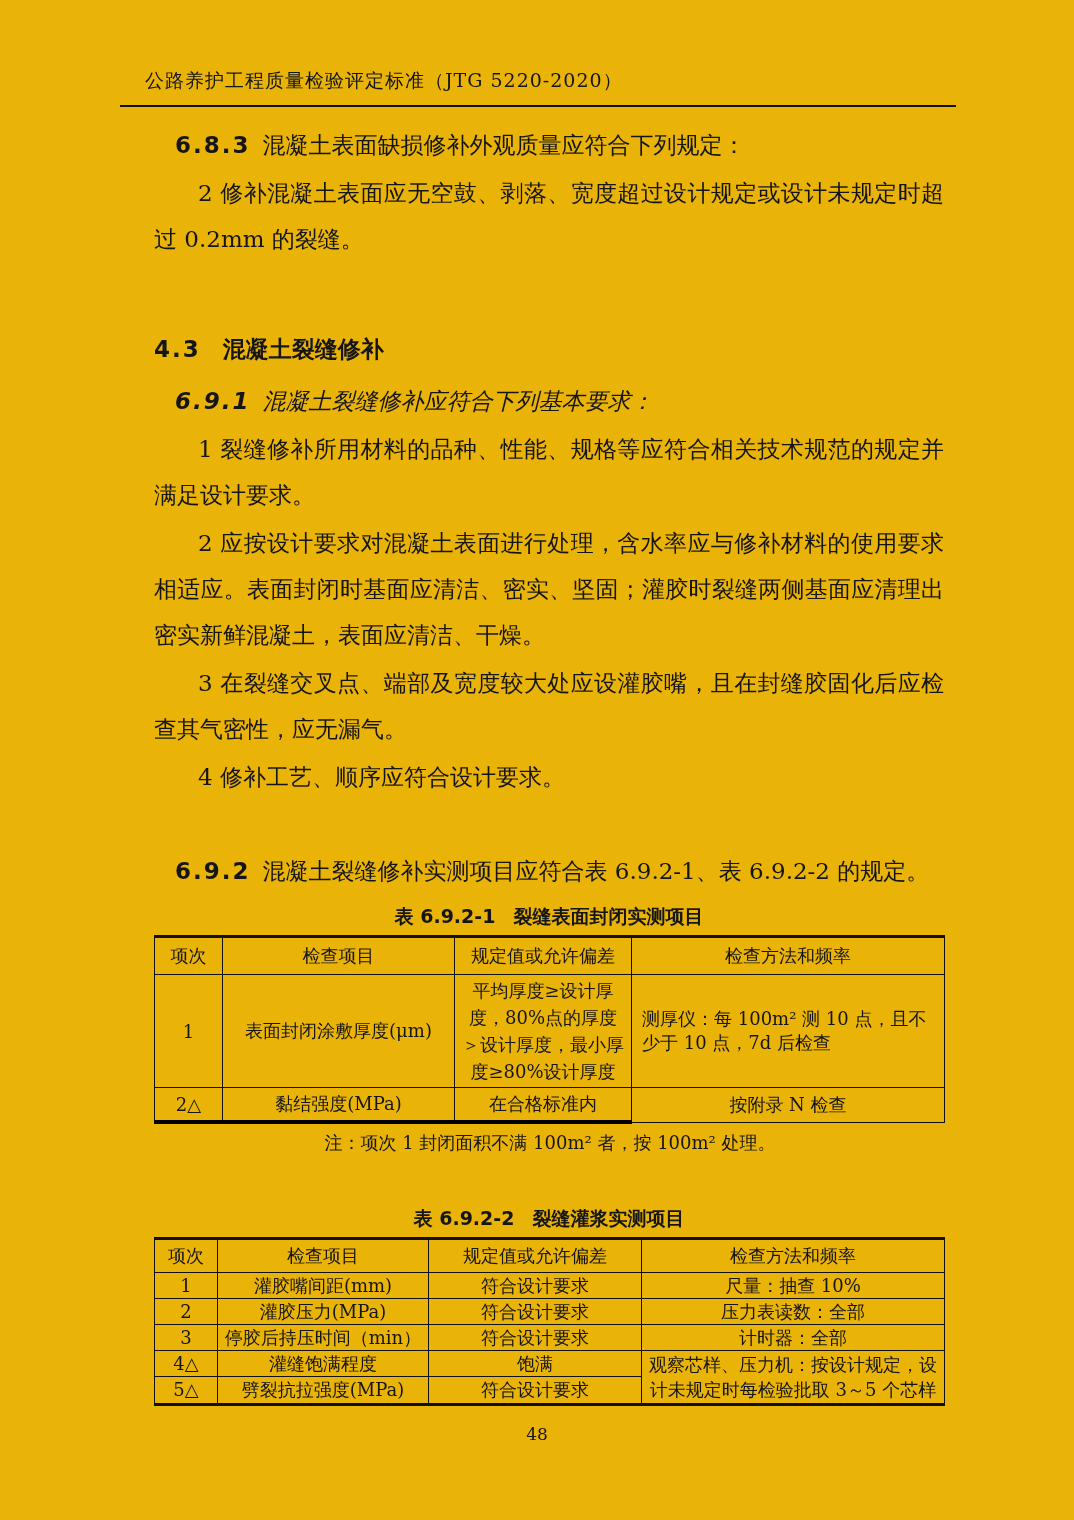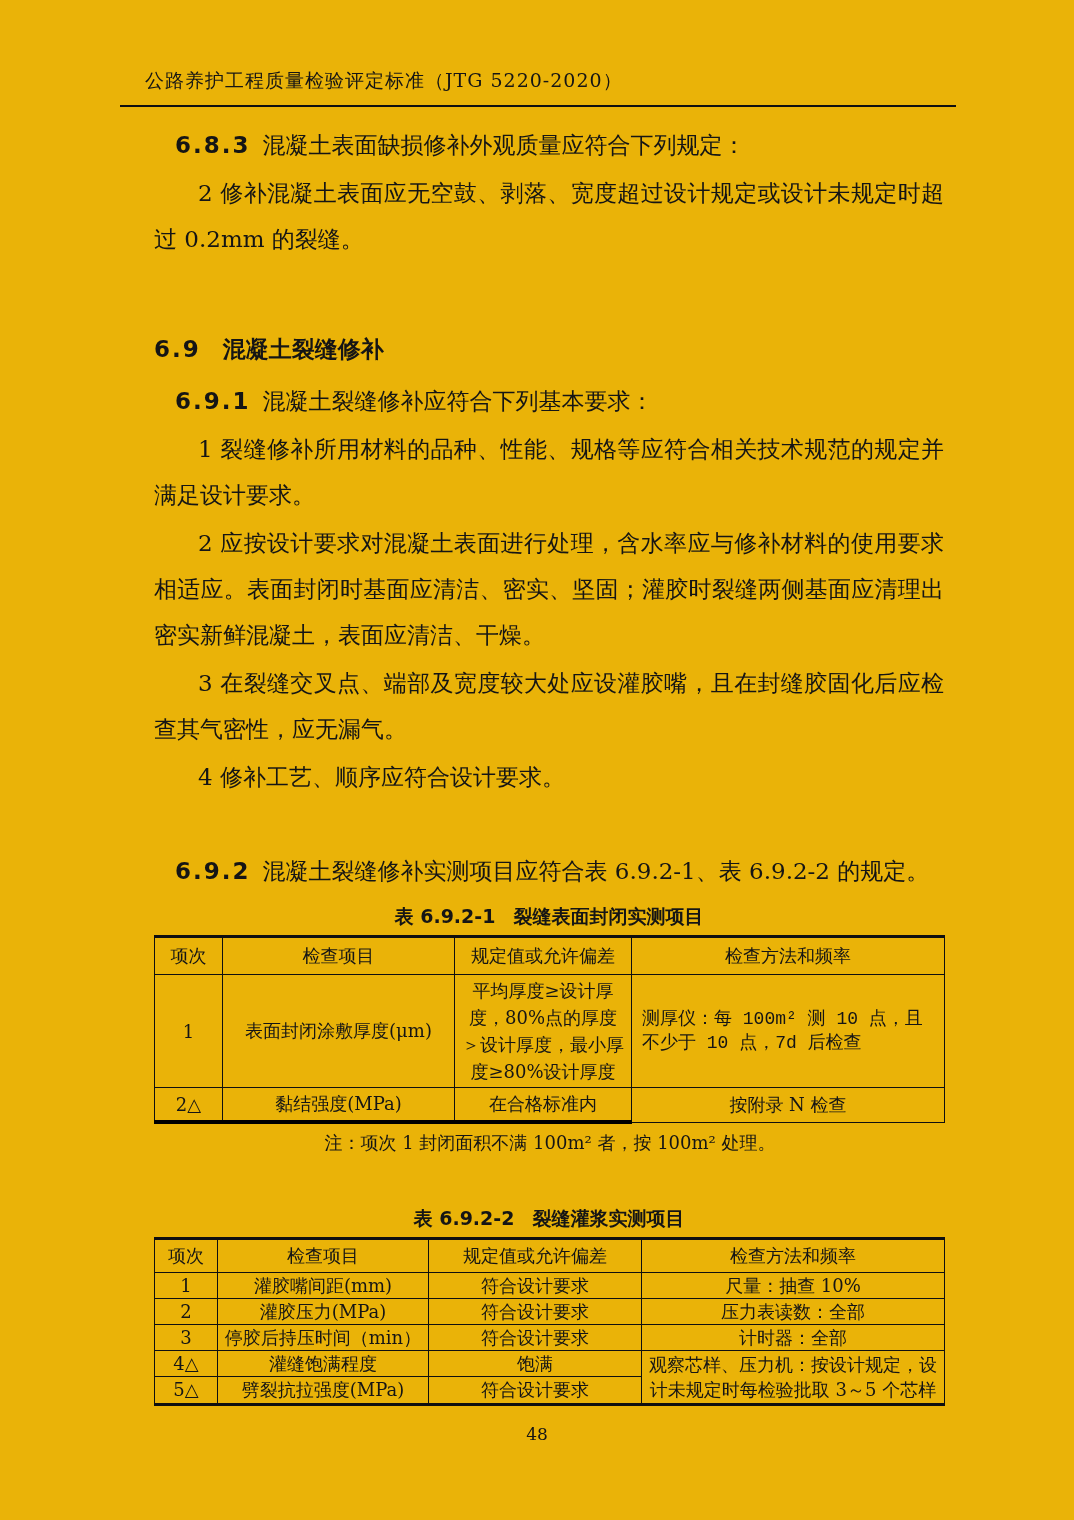--- a/index.html
+++ b/index.html
@@ -38,21 +38,21 @@
     font-weight:bold; letter-spacing:2px; margin-right:12px;
   }
   .para { text-indent:44px; margin-top:2px; }
   .sec-heading {
     margin:64px 0 0 0;
     font-family:"DejaVu Sans","Liberation Sans",sans-serif;
     font-weight:bold; font-size:23px; line-height:46px;
   }
   .sec-heading .num { letter-spacing:2px; margin-right:22px; }
   .mt4 { margin-top:4px; }
-  .mt6 { margin-top:6px; }
+  .mt6 { margin-top:6px;font-style:italic; }
   .mt48 { margin-top:48px; }
   
   .tbl-title {
     margin:6px 0 0 0;
     text-align:center;
     font-family:"DejaVu Sans","Liberation Sans",sans-serif;
     font-weight:bold; font-size:19px; line-height:32px;
   }
   .tbl-title .gap { display:inline-block; width:18px; }
   .tbl-title.second { margin-top:44px; }
@@ -71,21 +71,21 @@
   th, td {
     border:1px solid #101010;
     text-align:center;
     font-weight:normal;
     padding:1px 5px;
     word-break:break-all; overflow-wrap:anywhere;
   }
   .t1 thead th { height:34px; }
   .t1 .r1 td { height:82px; }
   .t1 .r1 .spec { line-height:27px; padding:2px 6px; }
-  .t1 .r1 .method { text-align:left; line-height:24px; padding:2px 10px;font-family:Liberation Mono, monospace; }
+  .t1 .r1 .method { text-align:left; line-height:24px; padding:2px 10px; }
   .t1 .r2 td { height:30px; }
   
   .t1 .r2 td.thick { border-bottom:4px solid #000; }
   .t1 .r2 td.thin  { border-bottom:1px solid #101010; }
   .t2 { border-bottom:3px solid #101010; }
   .t2 thead th { height:30px; }
   .t2 tbody td { height:23px; line-height:22px; }
   .t2 .merged { line-height:25px; }
   
   .tbl-note {
@@ -107,21 +107,21 @@
   <div class="doc-header">
     <span class="ht">公路养护工程质量检验评定标准（JTG 5220-2020）</span>
   </div>
 
   <div class="content">
 
     <p class="clause"><span class="num">6.8.3</span><span>混凝土表面缺损修补外观质量应符合下列规定：</span></p>
 
     <p class="para">2 修补混凝土表面应无空鼓、剥落、宽度超过设计规定或设计未规定时超过 0.2mm 的裂缝。</p>
 
-    <p class="sec-heading"><span class="num">6.9</span><span>混凝土裂缝修补</span></p>
+    <p class="sec-heading"><span class="num">4.3</span><span>混凝土裂缝修补</span></p>
 
     <p class="clause mt6"><span class="num">6.9.1</span><span>混凝土裂缝修补应符合下列基本要求：</span></p>
 
     <p class="para">1 裂缝修补所用材料的品种、性能、规格等应符合相关技术规范的规定并满足设计要求。</p>
     <p class="para">2 应按设计要求对混凝土表面进行处理，含水率应与修补材料的使用要求相适应。表面封闭时基面应清洁、密实、坚固；灌胶时裂缝两侧基面应清理出密实新鲜混凝土，表面应清洁、干燥。</p>
     <p class="para">3 在裂缝交叉点、端部及宽度较大处应设灌胶嘴，且在封缝胶固化后应检查其气密性，应无漏气。</p>
     <p class="para">4 修补工艺、顺序应符合设计要求。</p>
 
     <p class="clause mt48"><span class="num">6.9.2</span><span>混凝土裂缝修补实测项目应符合表 6.9.2-1、表 6.9.2-2 的规定。</span></p>
 

